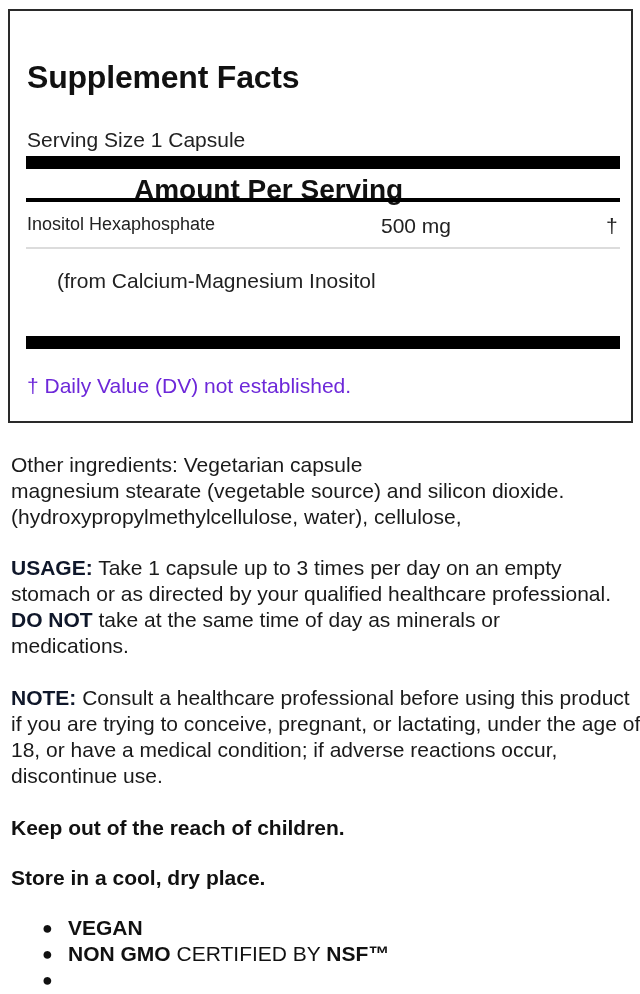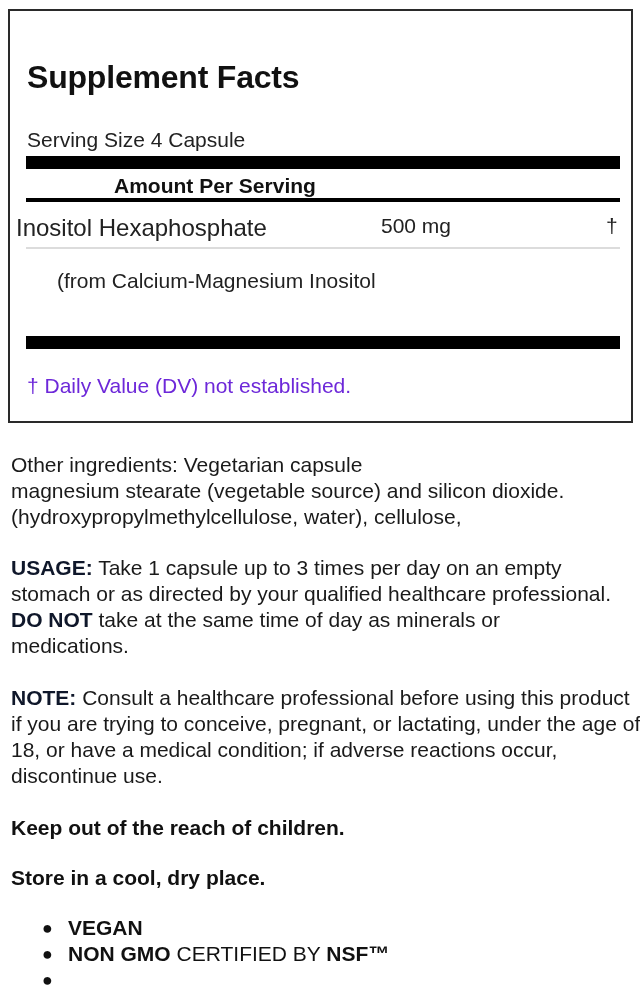--- a/index.html
+++ b/index.html
@@ -15,23 +15,23 @@
       position: absolute; left: 17px; top: 48px;
       font-size: 32px; font-weight: bold; color: #111; letter-spacing: -0.2px;
     }
     .serving-size {
       position: absolute; left: 17px; top: 117px; font-size: 21px; color: #222;
     }
     .bar-thick { position: absolute; left: 16px; width: 594px; height: 13px; background: #000; }
     .bar-thin { position: absolute; left: 16px; width: 594px; height: 4px; background: #000; }
     .rule-light { position: absolute; left: 16px; width: 594px; height: 2px; background: #dcdcdc; }
     .amount-header {
-      position: absolute; left: 104px; top: 163px; font-size: 21px; font-weight: bold; color: #111;
+      position: absolute; left: 124px; top: 163px; font-size: 28px; font-weight: bold; color: #111;
     }
-    .nutrient-name { position: absolute; left: 6px; top: 203px; font-size: 24px; color: #222; text-align: center; }
+    .nutrient-name { position: absolute; left: 17px; top: 203px; font-size: 18px; color: #222; text-align: center; }
     .nutrient-amount { position: absolute; left: 371px; top: 203px; font-size: 21px; color: #222; }
     .nutrient-dv { position: absolute; left: 596px; top: 203px; font-size: 21px; color: #222; }
     .source-note {
       position: absolute; left: 47px; top: 252px; width: 400px;
       font-size: 21px; line-height: 36px; color: #222;
     }
     .dv-footnote { position: absolute; left: 17px; top: 363px; font-size: 21px; color: #6d28d9; }
 
     .body-text {
       position: absolute; left: 11px; width: 625px;
@@ -49,21 +49,21 @@
     .badge-list li .bullet {
       position: absolute; left: 4px; top: 0; font-size: 18px;
     }
     .b { font-weight: bold; }
   </style>
 </head>
 <body>
 
 <div class="facts-box">
   <div class="facts-title">Supplement Facts</div>
-  <div class="serving-size">Serving Size 4 Capsule</div>
+  <div class="serving-size">Serving Size 1 Capsule</div>
   <div class="bar-thick" style="top:145px"></div>
   <div class="amount-header">Amount Per Serving</div>
   <div class="bar-thin" style="top:187px"></div>
   <div class="nutrient-name">Inositol Hexaphosphate</div>
   <div class="nutrient-amount">500 mg</div>
   <div class="nutrient-dv">†</div>
   <div class="rule-light" style="top:236px"></div>
   <div class="source-note">
     <div>(from Calcium-Magnesium Inositol</div>
   </div>

